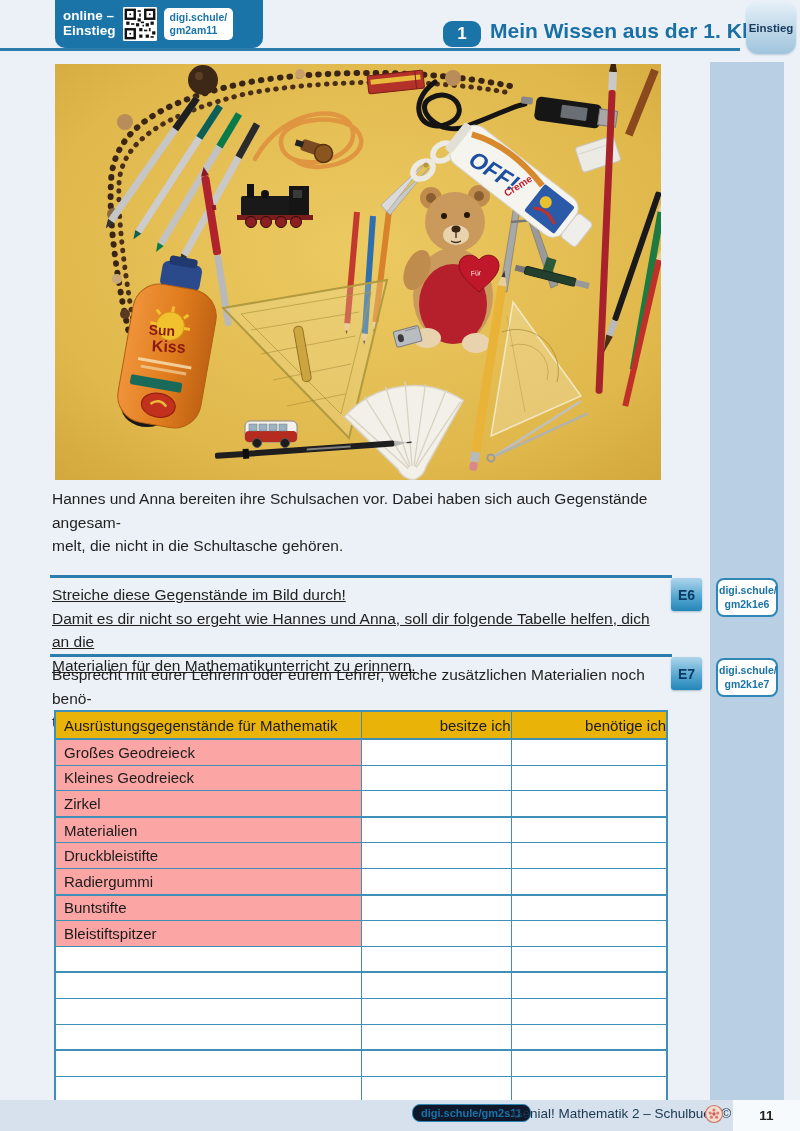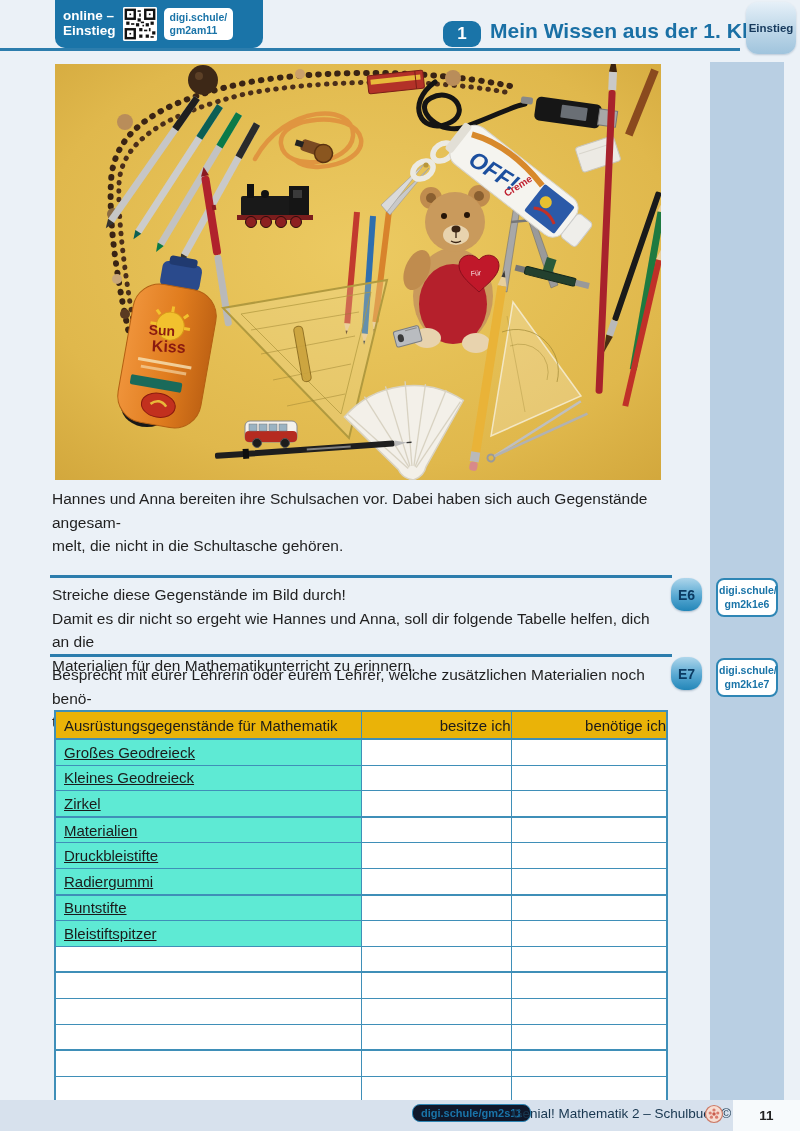--- a/index.html
+++ b/index.html
@@ -35,39 +35,39 @@
   .side-link.e7{left:716px;top:658px;}
 
   
   .photo{left:55px;top:64px;width:606px;height:416px;}
 
   
   .body-text{color:#1f1f1f;font-size:15.5px;line-height:23.5px;}
   .intro{left:52px;top:487px;width:612px;}
   .task-rule{left:50px;width:622px;height:3px;background:#2c7dad;}
   .rule-e6{top:575px;} .rule-e7{top:654px;}
-  .e-badge{width:31px;height:33px;border-radius:13px;
+  .e-badge{width:31px;height:33px;border-radius:3px;
            background:linear-gradient(to bottom,#aed6eb 0%,#58a8d2 55%,#2386b8 100%);
            color:#0b3b63;font-weight:bold;font-size:14px;
            display:flex;align-items:center;justify-content:center;
            box-shadow:0 1px 2px rgba(20,60,100,.3);}
   .badge-e6{left:671px;top:578px;} .badge-e7{left:671px;top:657px;}
-  .text-e6{left:52px;top:583px;width:615px;}
+  .text-e6{left:52px;top:583px;width:615px;text-decoration:underline;}
   .text-e7{left:52px;top:663px;width:615px;}
 
   
   .eq-table{left:54px;top:710px;}
   table.mat{border-collapse:collapse;width:612px;table-layout:fixed;
             font-size:15px;color:#1b1b1b;}
   table.mat th,table.mat td{border:1px solid #3f8fb8;padding:0 0 0 8px;
             height:24.6px;font-weight:normal;text-align:left;background:#fff;}
   table.mat{border:2px solid #3f8fb8;}
   table.mat th{background:#eab308;border-bottom-width:2px;height:26px;}
   table.mat th.c,table.mat td.c{text-align:right;padding:0;}
-  table.mat td.lbl{background:#5eead4;text-decoration:underline;}
+  table.mat td.lbl{background:#fca5a5;}
   table.mat tr.sep td{border-bottom-width:2px;}
 
   
   .footer-strip{left:0;top:1100px;width:800px;height:31px;background:#d7e1ed;}
   .pagenum-box{left:733px;top:1100px;width:67px;height:31px;background:#f7fafc;
                display:flex;align-items:center;justify-content:center;
                color:#222;font-size:13.5px;font-weight:bold;}
   .footer-pill{left:412px;top:1104px;border:1.5px solid #2e86b5;border-radius:8px;
                background:#0f172a;color:#1a74a8;font-weight:bold;font-size:11px;
                padding:2px 8px;}

